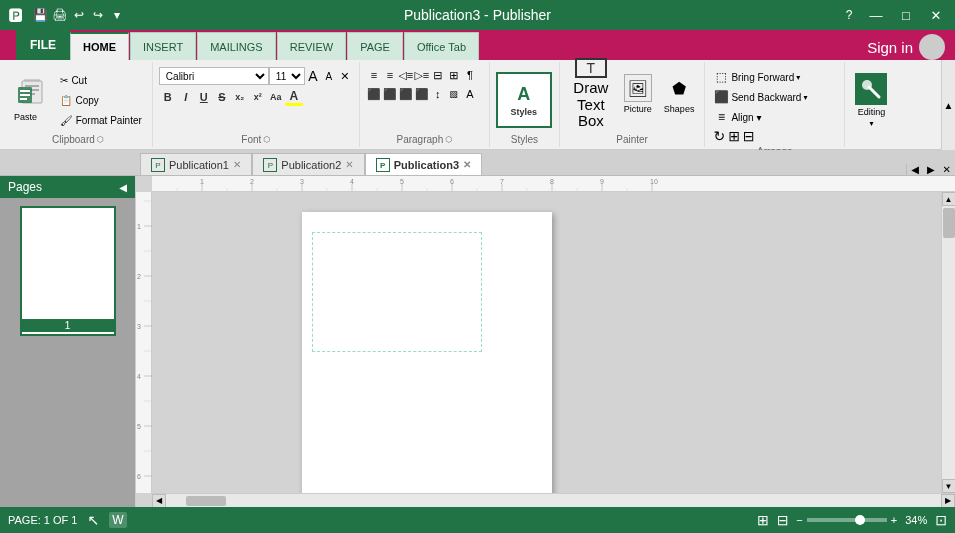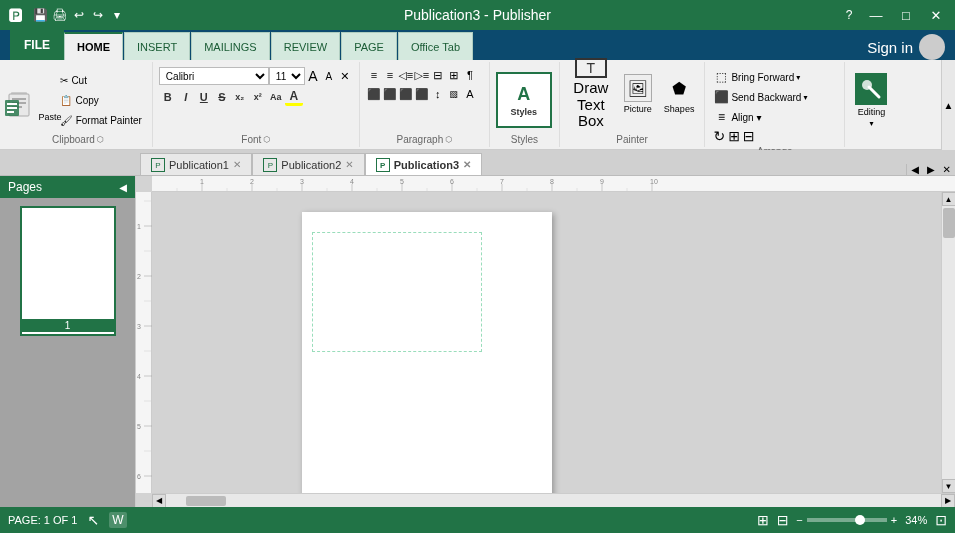--- a/index.html
+++ b/index.html
@@ -16,25 +16,25 @@
       color: white;
     }
     #title-bar .title-left { display: flex; align-items: center; gap: 6px; }
     #title-bar .title-center { position: absolute; left: 50%; transform: translateX(-50%); color: white; font-size: 14px; }
     #title-bar .title-right { display: flex; align-items: center; gap: 8px; margin-left: auto; }
     .tb-icon { width: 16px; height: 16px; display: inline-flex; align-items: center; justify-content: center; color: white; font-size: 12px; cursor: pointer; }
     .title-btn { width: 22px; height: 22px; display: inline-flex; align-items: center; justify-content: center; color: white; font-size: 13px; cursor: pointer; }
 
     
     #ribbon-tabs {
-      background: #0c4a6e;
+      background: #be185d;
       height: 30px;
       display: flex;
       align-items: flex-end;
-      padding-left: 10px;
+      padding-left: 16px;
     }
     .ribbon-file-btn {
       background: #217346;
       color: white;
       padding: 6px 14px;
       font-size: 12px;
       font-weight: bold;
       cursor: pointer;
       height: 30px;
       display: flex;
@@ -121,21 +121,21 @@
       cursor: pointer;
       padding: 1px 4px;
       border-radius: 2px;
       font-size: 10px;
       gap: 3px;
       height: 18px;
     }
 
     
     .clipboard-group { min-width: 70px; }
-    .paste-btn { width: 44px; height: 56px; display: flex; align-items: flex-end; justify-content: center; cursor: pointer; padding: 4px; border-radius: 2px; gap: 4px; }
+    .paste-btn { width: 44px; height: 56px; display: flex; flex-direction: column; align-items: flex-start; justify-content: center; cursor: pointer; padding: 4px; border-radius: 2px; gap: 4px; }
     .paste-icon { width: 36px; height: 36px; display: flex; align-items: center; justify-content: center; }
     .clipboard-small { display: flex; flex-direction: column; gap: 2px; padding-top: 4px; }
 
     
     #qat {
       display: flex;
       align-items: center;
       gap: 3px;
       padding: 0 4px;
     }

